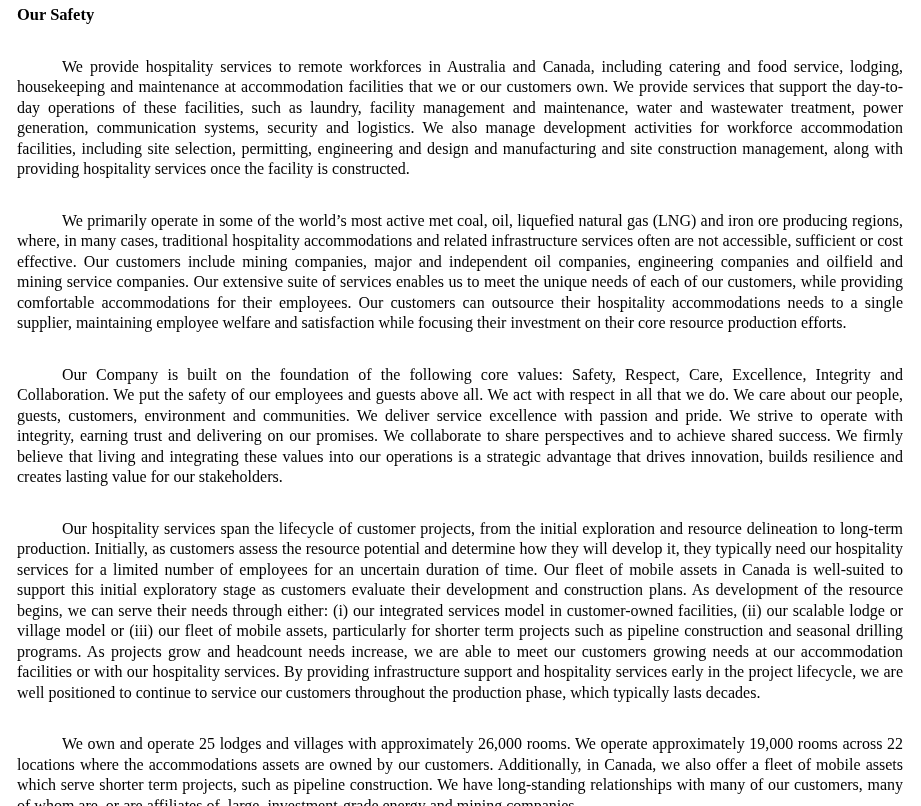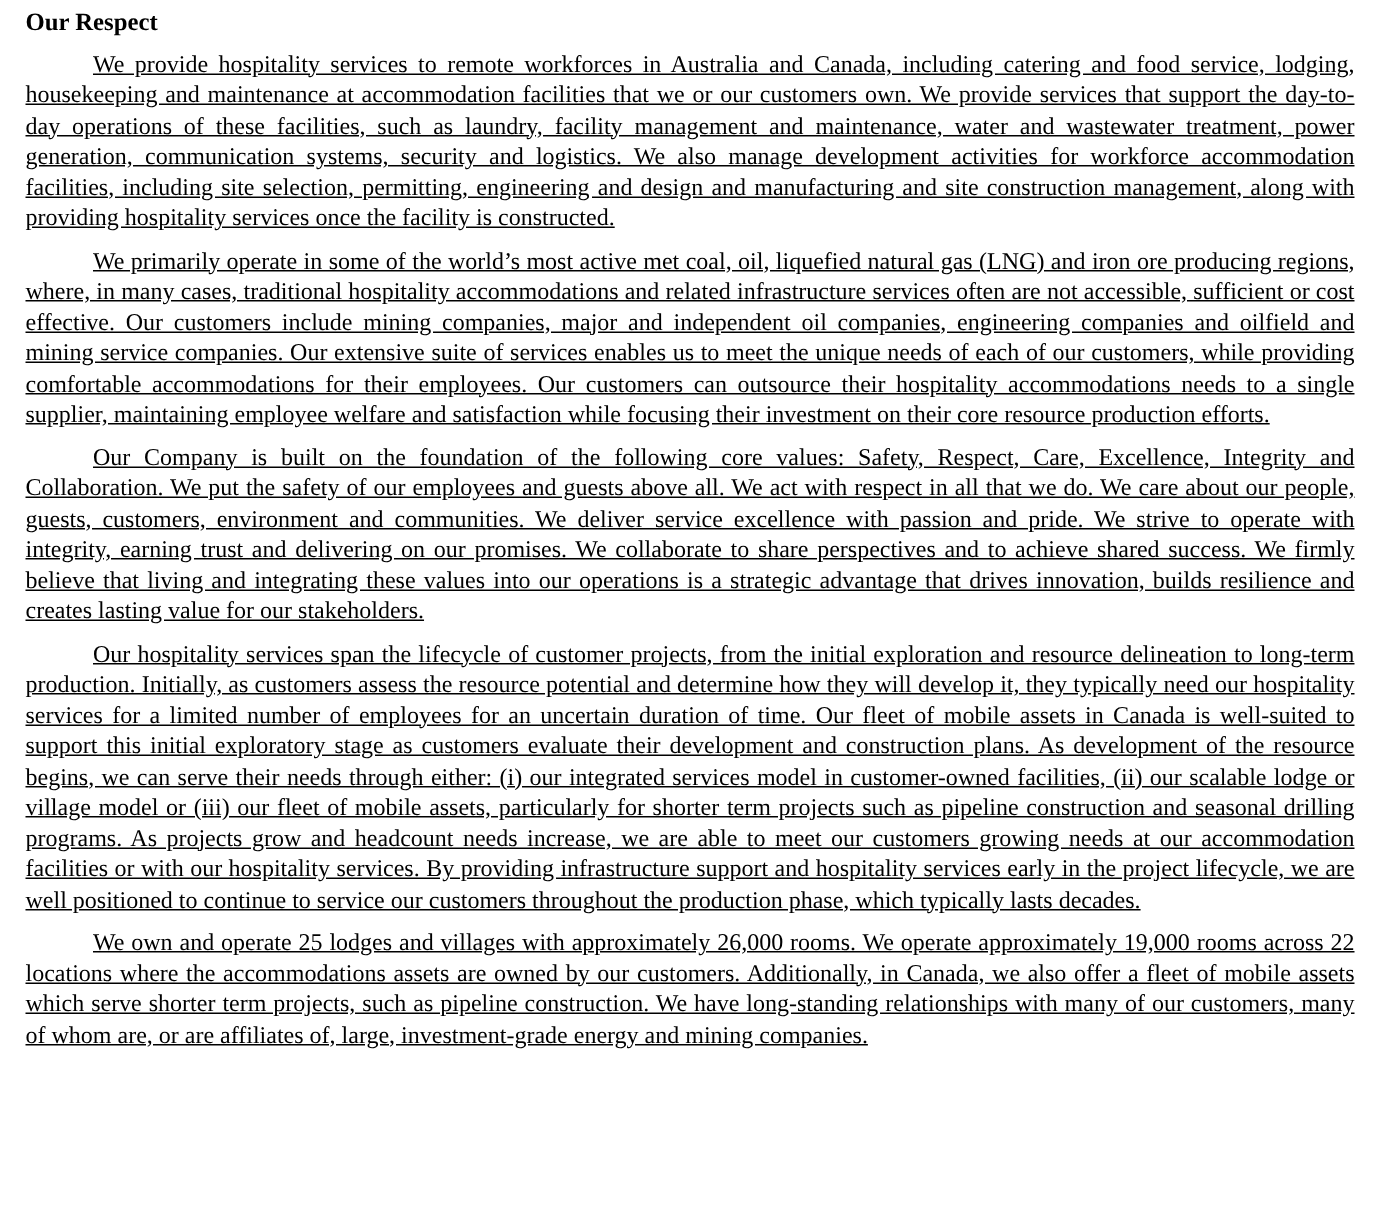--- a/index.html
+++ b/index.html
@@ -21,32 +21,31 @@
     overflow: hidden;
   }
   .heading {
     font-weight: bold;
     font-size: 16.5px;
     margin: 0;
     padding: 0;
     text-align: left;
   }
   .body-para {
-    margin: 8px 0 0 0;
+    margin: 31px 0 0 0;
     padding: 0;
     text-align: justify;
     text-indent: 45px;
-    text-decoration: underline;
   }
 </style>
 </head>
 <body>
 
 <div class="page">
-  <h1 class="heading">Our Respect</h1>
+  <h1 class="heading">Our Safety</h1>
 
   <p class="body-para">We provide hospitality services to remote workforces in Australia and Canada, including catering and food service, lodging, housekeeping and maintenance at accommodation facilities that we or our customers own. We provide services that support the day-to-day operations of these facilities, such as laundry, facility management and maintenance, water and wastewater treatment, power generation, communication systems, security and logistics. We also manage development activities for workforce accommodation facilities, including site selection, permitting, engineering and design and manufacturing and site construction management, along with providing hospitality services once the facility is constructed.</p>
 
   <p class="body-para">We primarily operate in some of the world’s most active met coal, oil, liquefied natural gas (LNG) and iron ore producing regions, where, in many cases, traditional hospitality accommodations and related infrastructure services often are not accessible, sufficient or cost effective. Our customers include mining companies, major and independent oil companies, engineering companies and oilfield and mining service companies. Our extensive suite of services enables us to meet the unique needs of each of our customers, while providing comfortable accommodations for their employees. Our customers can outsource their hospitality accommodations needs to a single supplier, maintaining employee welfare and satisfaction while focusing their investment on their core resource production efforts.</p>
 
   <p class="body-para">Our Company is built on the foundation of the following core values: Safety, Respect, Care, Excellence, Integrity and Collaboration. We put the safety of our employees and guests above all. We act with respect in all that we do. We care about our people, guests, customers, environment and communities. We deliver service excellence with passion and pride. We strive to operate with integrity, earning trust and delivering on our promises. We collaborate to share perspectives and to achieve shared success. We firmly believe that living and integrating these values into our operations is a strategic advantage that drives innovation, builds resilience and creates lasting value for our stakeholders.</p>
 
   <p class="body-para">Our hospitality services span the lifecycle of customer projects, from the initial exploration and resource delineation to long-term production. Initially, as customers assess the resource potential and determine how they will develop it, they typically need our hospitality services for a limited number of employees for an uncertain duration of time. Our fleet of mobile assets in Canada is well-suited to support this initial exploratory stage as customers evaluate their development and construction plans. As development of the resource begins, we can serve their needs through either: (i) our integrated services model in customer-owned facilities, (ii) our scalable lodge or village model or (iii) our fleet of mobile assets, particularly for shorter term projects such as pipeline construction and seasonal drilling programs. As projects grow and headcount needs increase, we are able to meet our customers growing needs at our accommodation facilities or with our hospitality services. By providing infrastructure support and hospitality services early in the project lifecycle, we are well positioned to continue to service our customers throughout the production phase, which typically lasts decades.</p>
 
   <p class="body-para">We own and operate 25 lodges and villages with approximately 26,000 rooms. We operate approximately 19,000 rooms across 22 locations where the accommodations assets are owned by our customers. Additionally, in Canada, we also offer a fleet of mobile assets which serve shorter term projects, such as pipeline construction. We have long-standing relationships with many of our customers, many of whom are, or are affiliates of, large, investment-grade energy and mining companies.</p>

